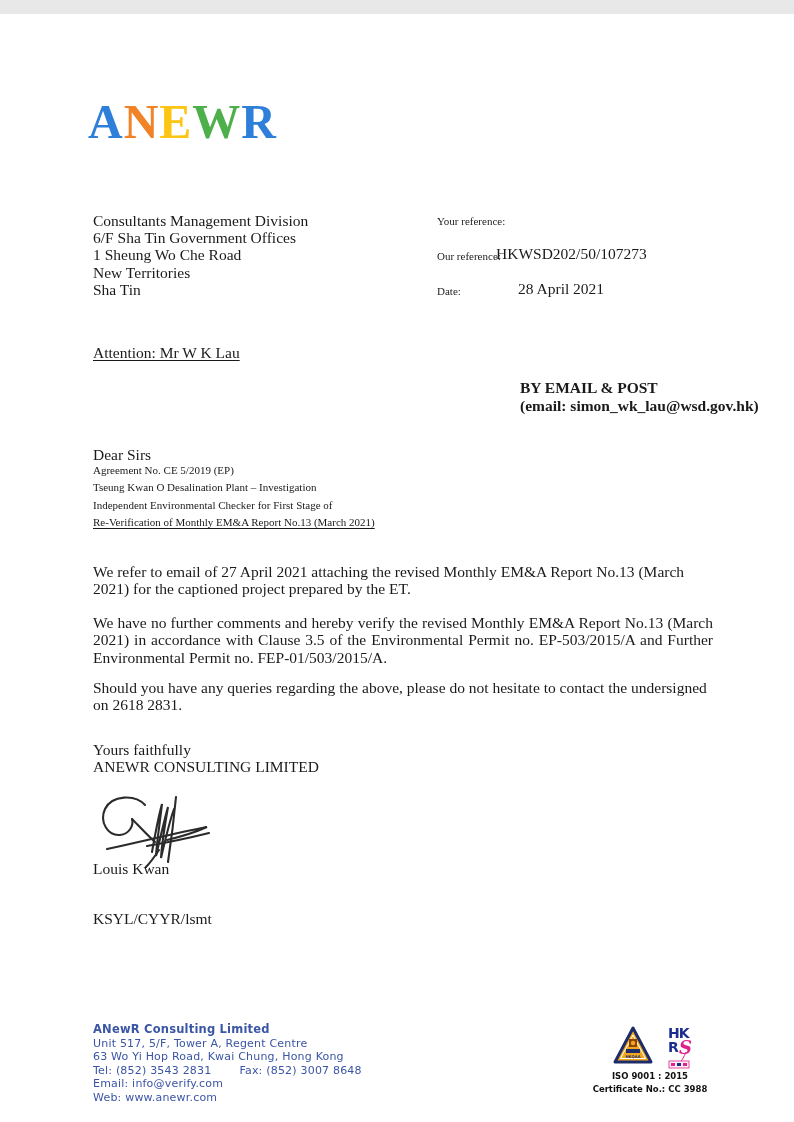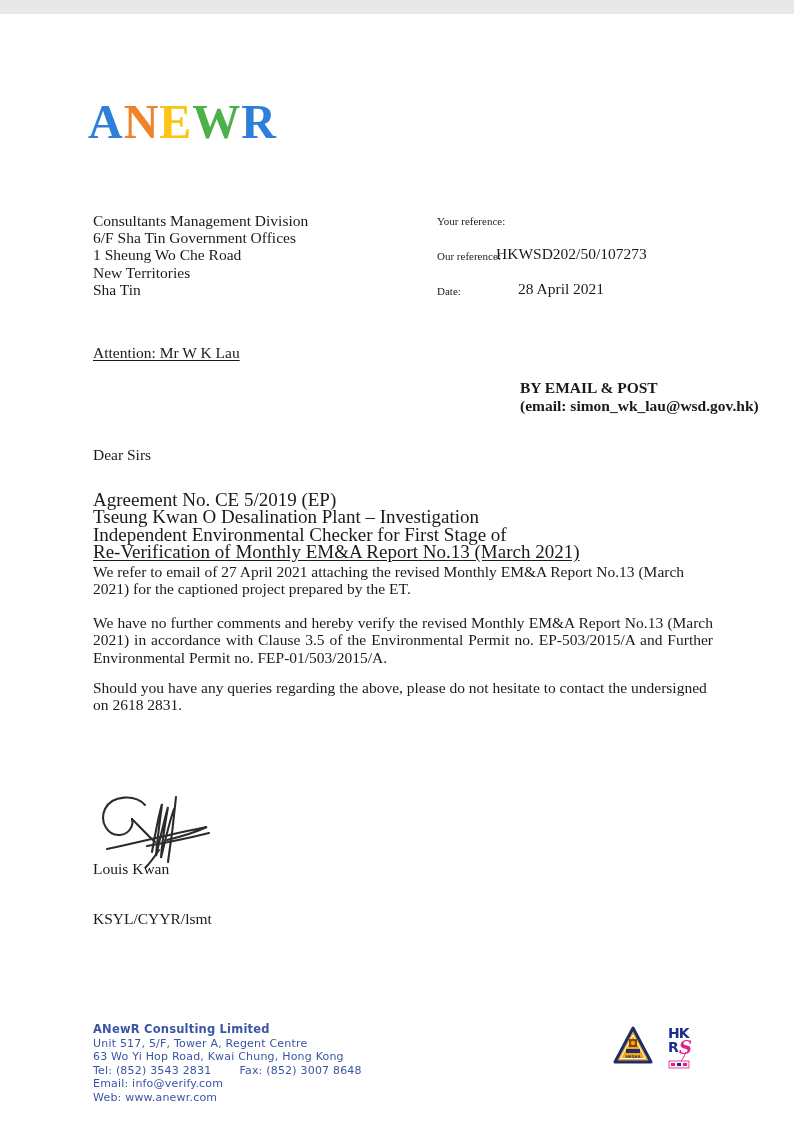--- a/index.html
+++ b/index.html
@@ -40,22 +40,22 @@
     font-size:15.5px;
     text-decoration:underline;
     text-underline-offset:2px;
   }
   .delivery{
     left:520px;top:365px;
     font-size:15.5px;font-weight:bold;line-height:17.5px;
   }
   .salutation{left:93px;top:432px;font-size:15.5px;}
   .subject{
-    left:93px;top:477px;
-    font-size:19px;line-height:17.3px;font-family:Liberation Serif, serif;
+    left:93px;top:448px;
+    font-size:11px;line-height:17.3px;font-family:Liberation Serif, serif;
   }
   .subject .u{text-decoration:underline;text-underline-offset:2px;}
   .para{
     left:93px;width:620px;
     font-size:15.5px;line-height:17.3px;
     text-align:left;
   }
   .para.justify{text-align:justify;}
   .closing{left:93px;top:727px;font-size:15.5px;line-height:17.3px;}
   .name-block{left:93px;top:846px;font-size:15.5px;line-height:17.3px;}
@@ -118,20 +118,24 @@
     <div>Agreement No. CE 5/2019 (EP)</div>
     <div>Tseung Kwan O Desalination Plant – Investigation</div>
     <div>Independent Environmental Checker for First Stage of</div>
     <div class="u">Re-Verification of Monthly EM&amp;A Report No.13 (March 2021)</div>
   </div>
 
   <div class="abs para" style="top:549px;">We refer to email of 27 April 2021 attaching the revised Monthly EM&amp;A Report No.13 (March 2021) for the captioned project prepared by the ET.</div>
   <div class="abs para justify" style="top:600px;">We have no further comments and hereby verify the revised Monthly EM&amp;A Report No.13 (March 2021) in accordance with Clause 3.5 of the Environmental Permit no. EP-503/2015/A and Further Environmental Permit no. FEP-01/503/2015/A.</div>
   <div class="abs para" style="top:665px;">Should you have any queries regarding the above, please do not hesitate to contact the undersigned on 2618 2831.</div>
 
+  <div class="abs closing">
+    <div>Yours faithfully</div>
+    <div>ANEWR CONSULTING LIMITED</div>
+  </div>
 
   <svg class="abs signature" width="125" height="78" viewBox="0 0 125 78">
     <g fill="none" stroke="#2b2b2b" stroke-width="2.1" stroke-linecap="round">
       <path d="M50 15 C 40 4, 17 5, 10 19 C 4 32, 13 46, 25 45 C 34 44, 39 36, 37 29"></path>
       <path d="M37 29 C 45 37, 52 45, 60 52"></path>
       <path d="M57 62 C 60 45, 63 28, 67 14 C 65 32, 62 50, 61 66 C 65 49, 69 31, 73 17 C 70 34, 67 52, 66 68 C 70 51, 74 33, 79 19"></path>
       <path d="M81 7 C 79 28, 76 52, 73 72"></path>
       <path d="M12 59 C 45 52, 80 43, 112 37 C 103 41, 89 46, 72 50"></path>
       <path d="M52 56 C 75 52, 98 47, 114 43"></path>
       <path d="M64 60 C 60 66, 56 72, 51 77"></path>
@@ -169,14 +173,18 @@
       <text x="56" y="28" font-size="14" fill="#1d2d8f">R</text>
       <text x="67" y="30" font-size="18" font-family="DejaVu Serif, serif" font-style="italic" fill="#e0218a">S</text>
       <path d="M74 28 C 72 33, 69 38, 66 41" fill="none" stroke="#e0218a" stroke-width="1"></path>
       <rect x="57" y="37" width="20" height="7" fill="#fdeef6" stroke="#e0218a" stroke-width="0.8"></rect>
       <rect x="59" y="39" width="4" height="3" fill="#e0218a"></rect>
       <rect x="65" y="39" width="4" height="3" fill="#1d2d8f"></rect>
       <rect x="71" y="39" width="4" height="3" fill="#e0218a"></rect>
     </g>
   </svg>
 
+  <div class="abs cert-text">
+    <div>ISO 9001 : 2015</div>
+    <div>Certificate No.: CC 3988</div>
+  </div>
 
 </div>
 
 </body></html>

